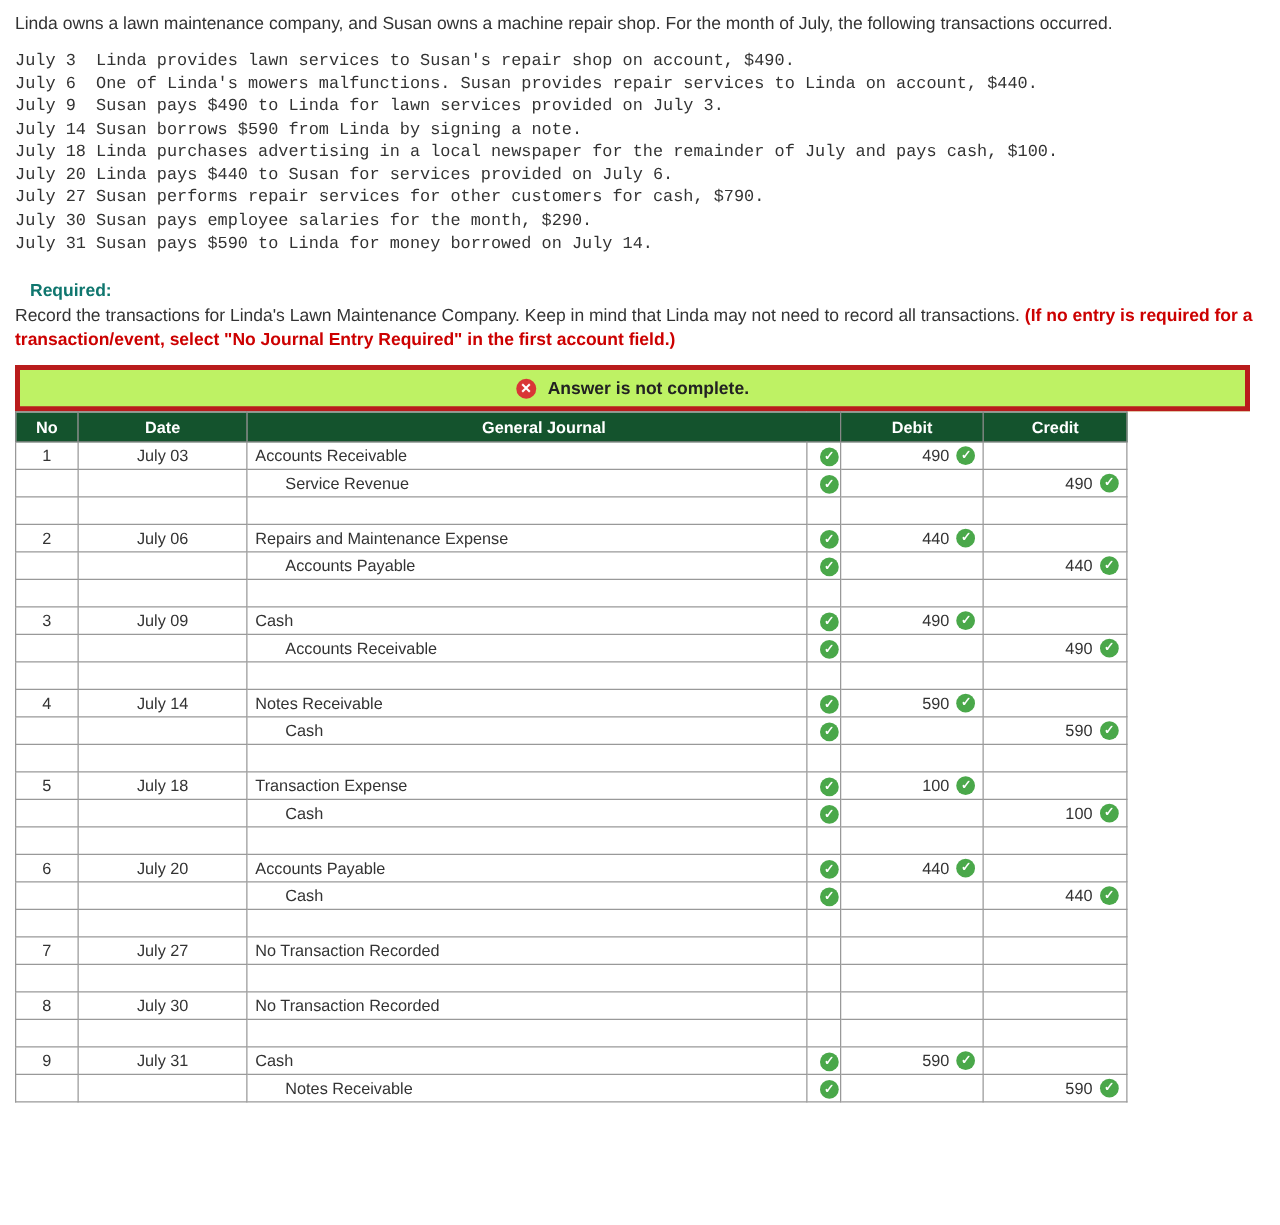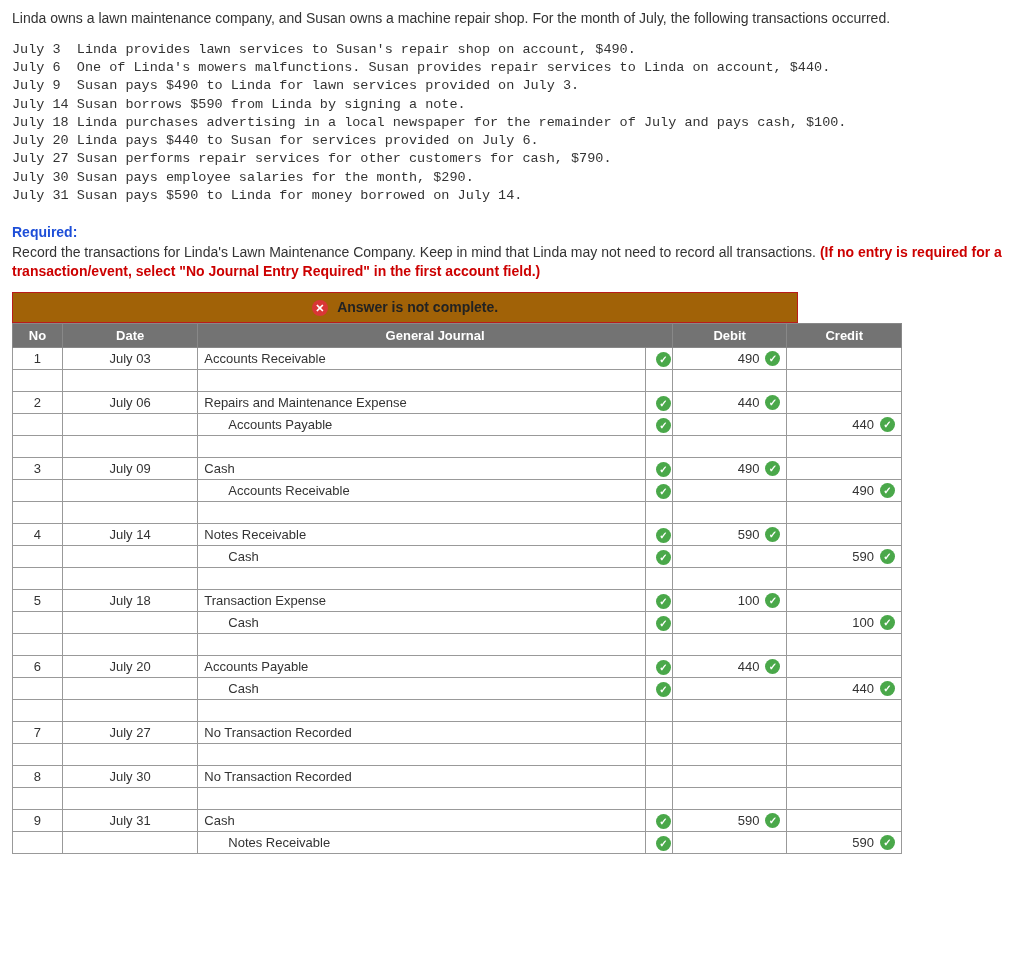--- a/index.html
+++ b/index.html
@@ -14,43 +14,43 @@
   }
   .intro { line-height: 1.5; margin-bottom: 12px; }
   .transactions {
     font-family: Liberation Mono, monospace;
     font-size: 13.5px;
     line-height: 1.35;
     white-space: pre;
     margin-bottom: 18px;
   }
   .required { margin-bottom: 10px; line-height: 1.4; }
-  .required strong { color: #1d4ed8; }
+  .required strong { color: #0f766e; margin-left: 12px; }
   .red-bold { color: #c00; font-weight: bold; }
   .banner {
-    background: #a16207;
-    border: 1px solid #b91c1c;
+    background: #bef264;
+    border: 4px solid #b91c1c;
     padding: 6px 0;
     text-align: center;
     font-weight: bold;
     color: #222;
-    width: 786px;
+    width: 988px;
   }
   .banner .xicon{
     display:inline-block;width:16px;height:16px;border-radius:50%;
     background:#d93636;color:#fff;font-size:11px;line-height:16px;
     text-align:center;margin-right:6px;vertical-align:middle;font-weight:bold;
   }
   table.journal {
     border-collapse: collapse;
     width: 890px;
     table-layout: fixed;
   }
   table.journal th {
-    background: #737373;
+    background: #14532d;
     color: #fff;
     font-weight: bold;
     font-size: 13px;
     padding: 4px 6px;
     border: 1px solid #888;
     text-align: center;
   }
   table.journal td {
     border: 1px solid #999;
     padding: 2px 6px;
@@ -121,20 +121,30 @@
       <tr>
         <td class="col-no">1</td>
         <td class="col-date">July 03</td>
         <td class="col-acct"><span style="display: inline-block;">Accounts Receivable</span></td>
         <td class="chk-cell"><span class="chk">✓</span></td>
         <td class="col-amt">
           <span class="amt-wrap">490<span class="chk">✓</span></span>
         </td>
         <td class="col-amt"></td>
       </tr>
+      <tr>
+        <td class="col-no"></td>
+        <td class="col-date"></td>
+        <td class="col-acct"><span class="indent" style="display: inline-block; padding-left: 24px;">Service Revenue</span></td>
+        <td class="chk-cell"><span class="chk">✓</span></td>
+        <td class="col-amt"></td>
+        <td class="col-amt">
+          <span class="amt-wrap">490<span class="chk">✓</span></span>
+        </td>
+      </tr>
       <tr class="spacer">
         <td></td>
         <td></td>
         <td></td>
         <td></td>
         <td></td>
         <td></td>
       </tr>
       <tr>
         <td class="col-no">2</td>

